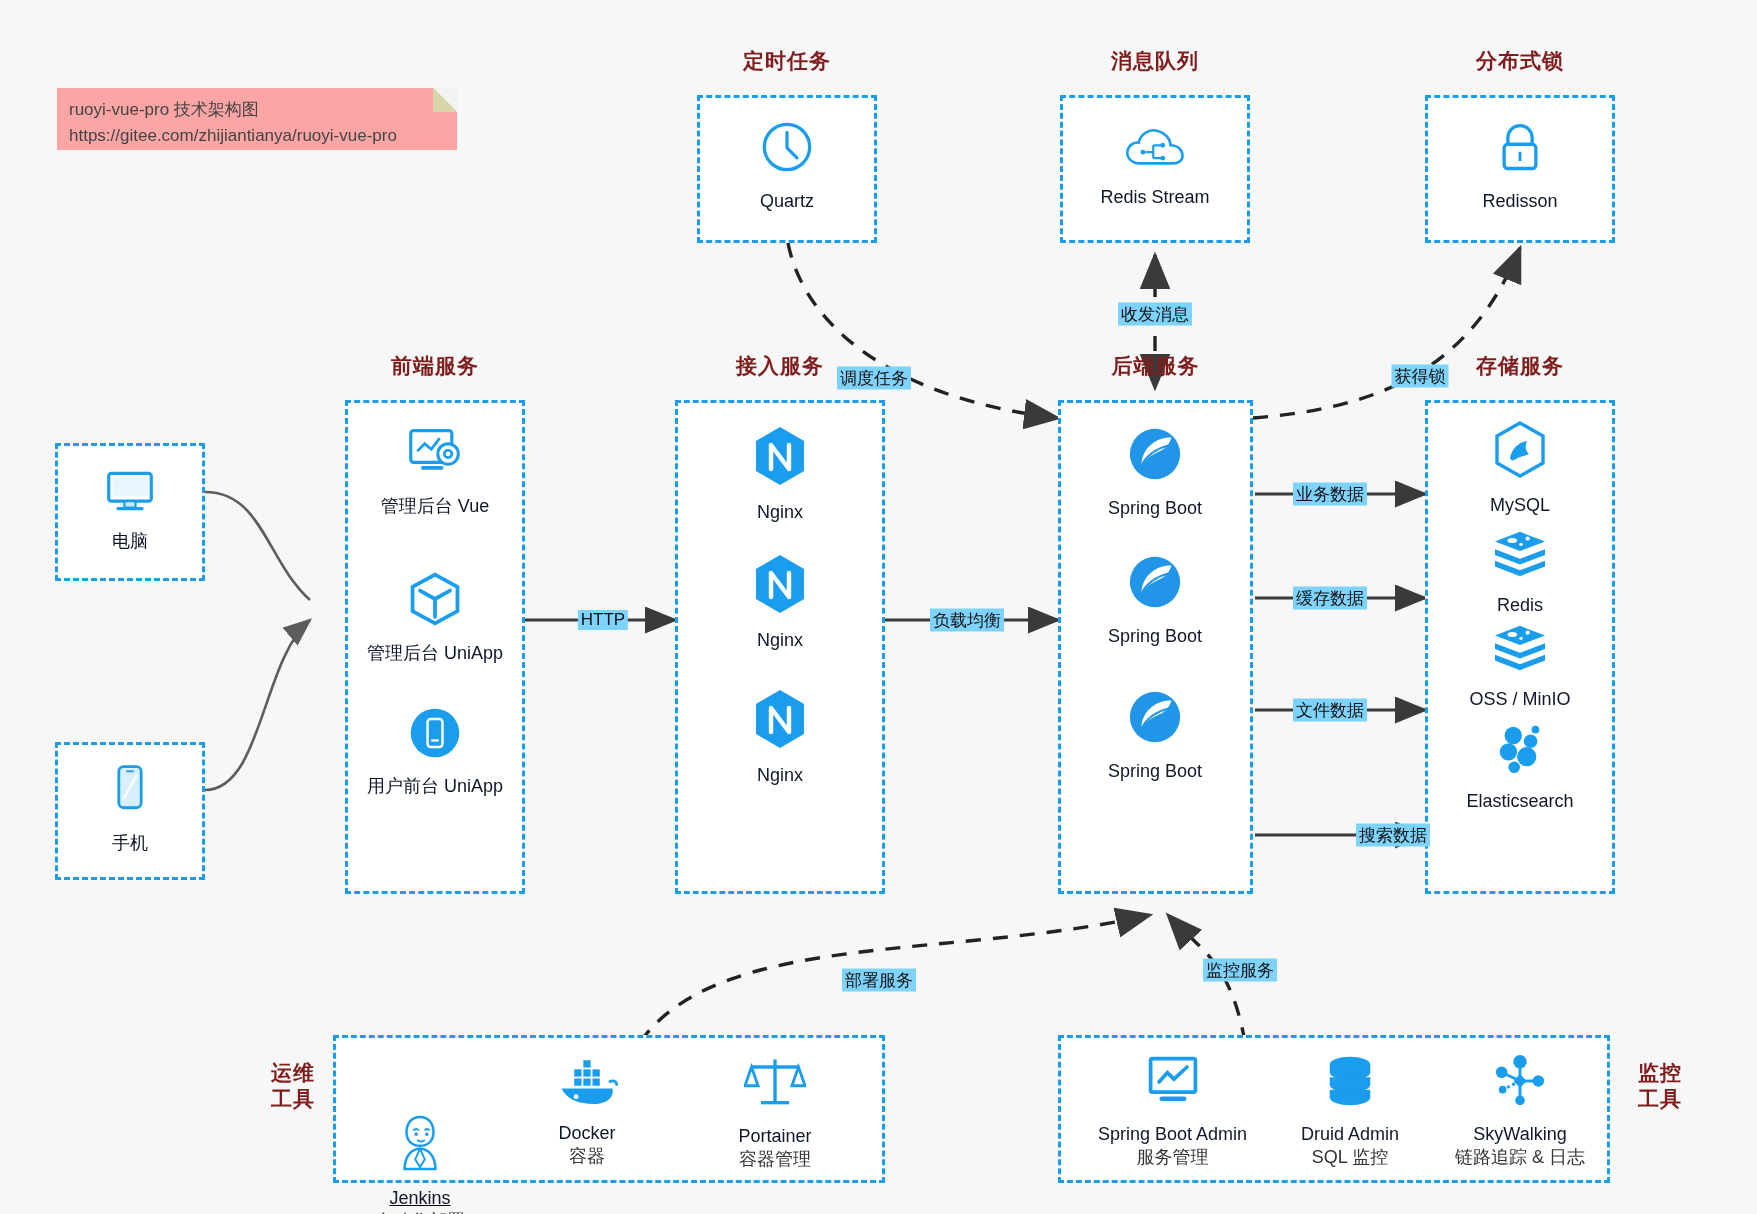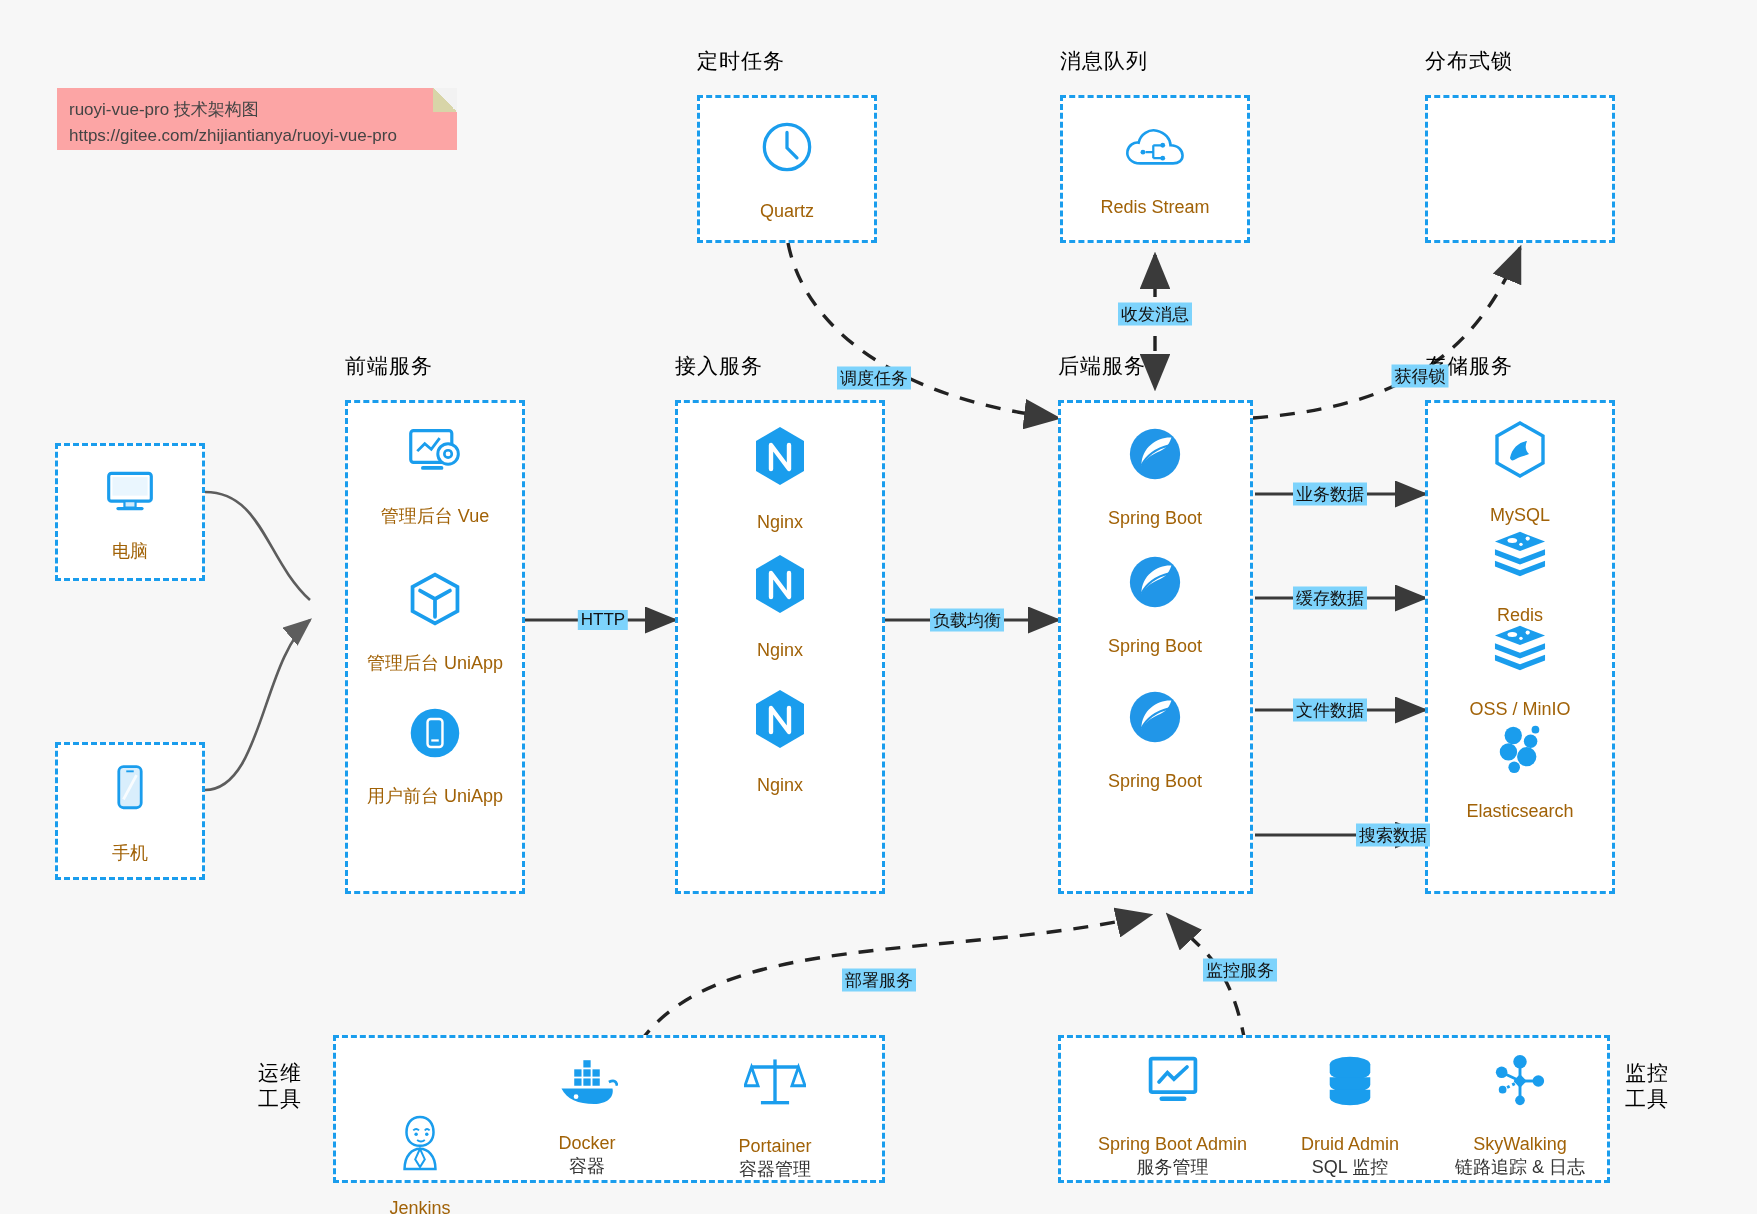--- a/index.html
+++ b/index.html
@@ -14,39 +14,39 @@
 
   
   .box{
     position:absolute;
     border:3px dashed #1a9ded;
     background:#ffffff;
     box-sizing:border-box;
   }
   .grouptitle{
     position:absolute;
-    color:#000000;
-    font-weight:normal;
+    color:#7f1d1d;
+    font-weight:bold;
     font-size:21px;
     letter-spacing:1px;
     white-space:nowrap;
-    text-align:left;
+    text-align:center;
   }
   .grouptitle.side{line-height:1.25;}
 
   
   .node{
     position:absolute;
     display:flex;flex-direction:column;
     align-items:center;justify-content:flex-start;
     width:150px;
   }
   .node .cap{
-    margin-top:20px;
-    font-size:18px;color:#a16207;
+    margin-top:10px;
+    font-size:18px;color:#0f172a;
     text-align:center;line-height:1.3;white-space:nowrap;
   }
   .node .cap2{font-size:18px;color:#333;text-align:center;line-height:1.3;white-space:nowrap;}
   .ico{display:block;}
 
   
   .note{
     position:absolute;left:57px;top:88px;width:400px;height:62px;
     background:#fca5a5;
     box-sizing:border-box;
@@ -140,20 +140,30 @@
         <circle cx="45" cy="25" r="2.8" fill="#1a9ded"></circle>
         <circle cx="45" cy="40" r="2.8" fill="#1a9ded"></circle>
         <path d="M25 33 L34 33 M34 25 L45 25 M34 40 L45 40 M34 25 L34 40" stroke="#1a9ded" stroke-width="2.6" fill="none"></path>
       </svg>
     </span>
     <span class="cap">Redis Stream</span>
   </div>
 
   <div class="grouptitle" style="left:1425px;top:47px;width:190px;">分布式锁</div>
   <div class="box" style="left:1425px;top:95px;width:190px;height:148px;"></div>
+  <div class="node" style="left:1445px;top:120px;">
+    <span class="ico">
+      <svg width="54" height="56" viewBox="0 0 56 60">
+        <path d="M15 26 V19 a13 13 0 0 1 26 0 v7" fill="none" stroke="#1a9ded" stroke-width="3.6"></path>
+        <rect x="11" y="26" width="34" height="26" rx="4" fill="none" stroke="#1a9ded" stroke-width="3.6"></rect>
+        <line x1="28" y1="34" x2="28" y2="44" stroke="#1a9ded" stroke-width="3"></line>
+      </svg>
+    </span>
+    <span class="cap">Redisson</span>
+  </div>
 
   <div class="box" style="left:55px;top:443px;width:150px;height:138px;"></div>
   <div class="node" style="left:55px;top:466px;">
     <span class="ico">
       <svg width="56" height="50" viewBox="0 0 60 54">
         <rect x="7" y="8" width="46" height="30" rx="3" fill="none" stroke="#1a9ded" stroke-width="3.4"></rect>
         <rect x="11" y="12" width="38" height="20" fill="#eaf6fe"></rect>
         <path d="M24 38 h12 v7 h-12 z" fill="#cfeafb" stroke="#1a9ded" stroke-width="2.4"></path>
         <line x1="17" y1="46" x2="43" y2="46" stroke="#1a9ded" stroke-width="3.4" stroke-linecap="round"></line>
       </svg>

